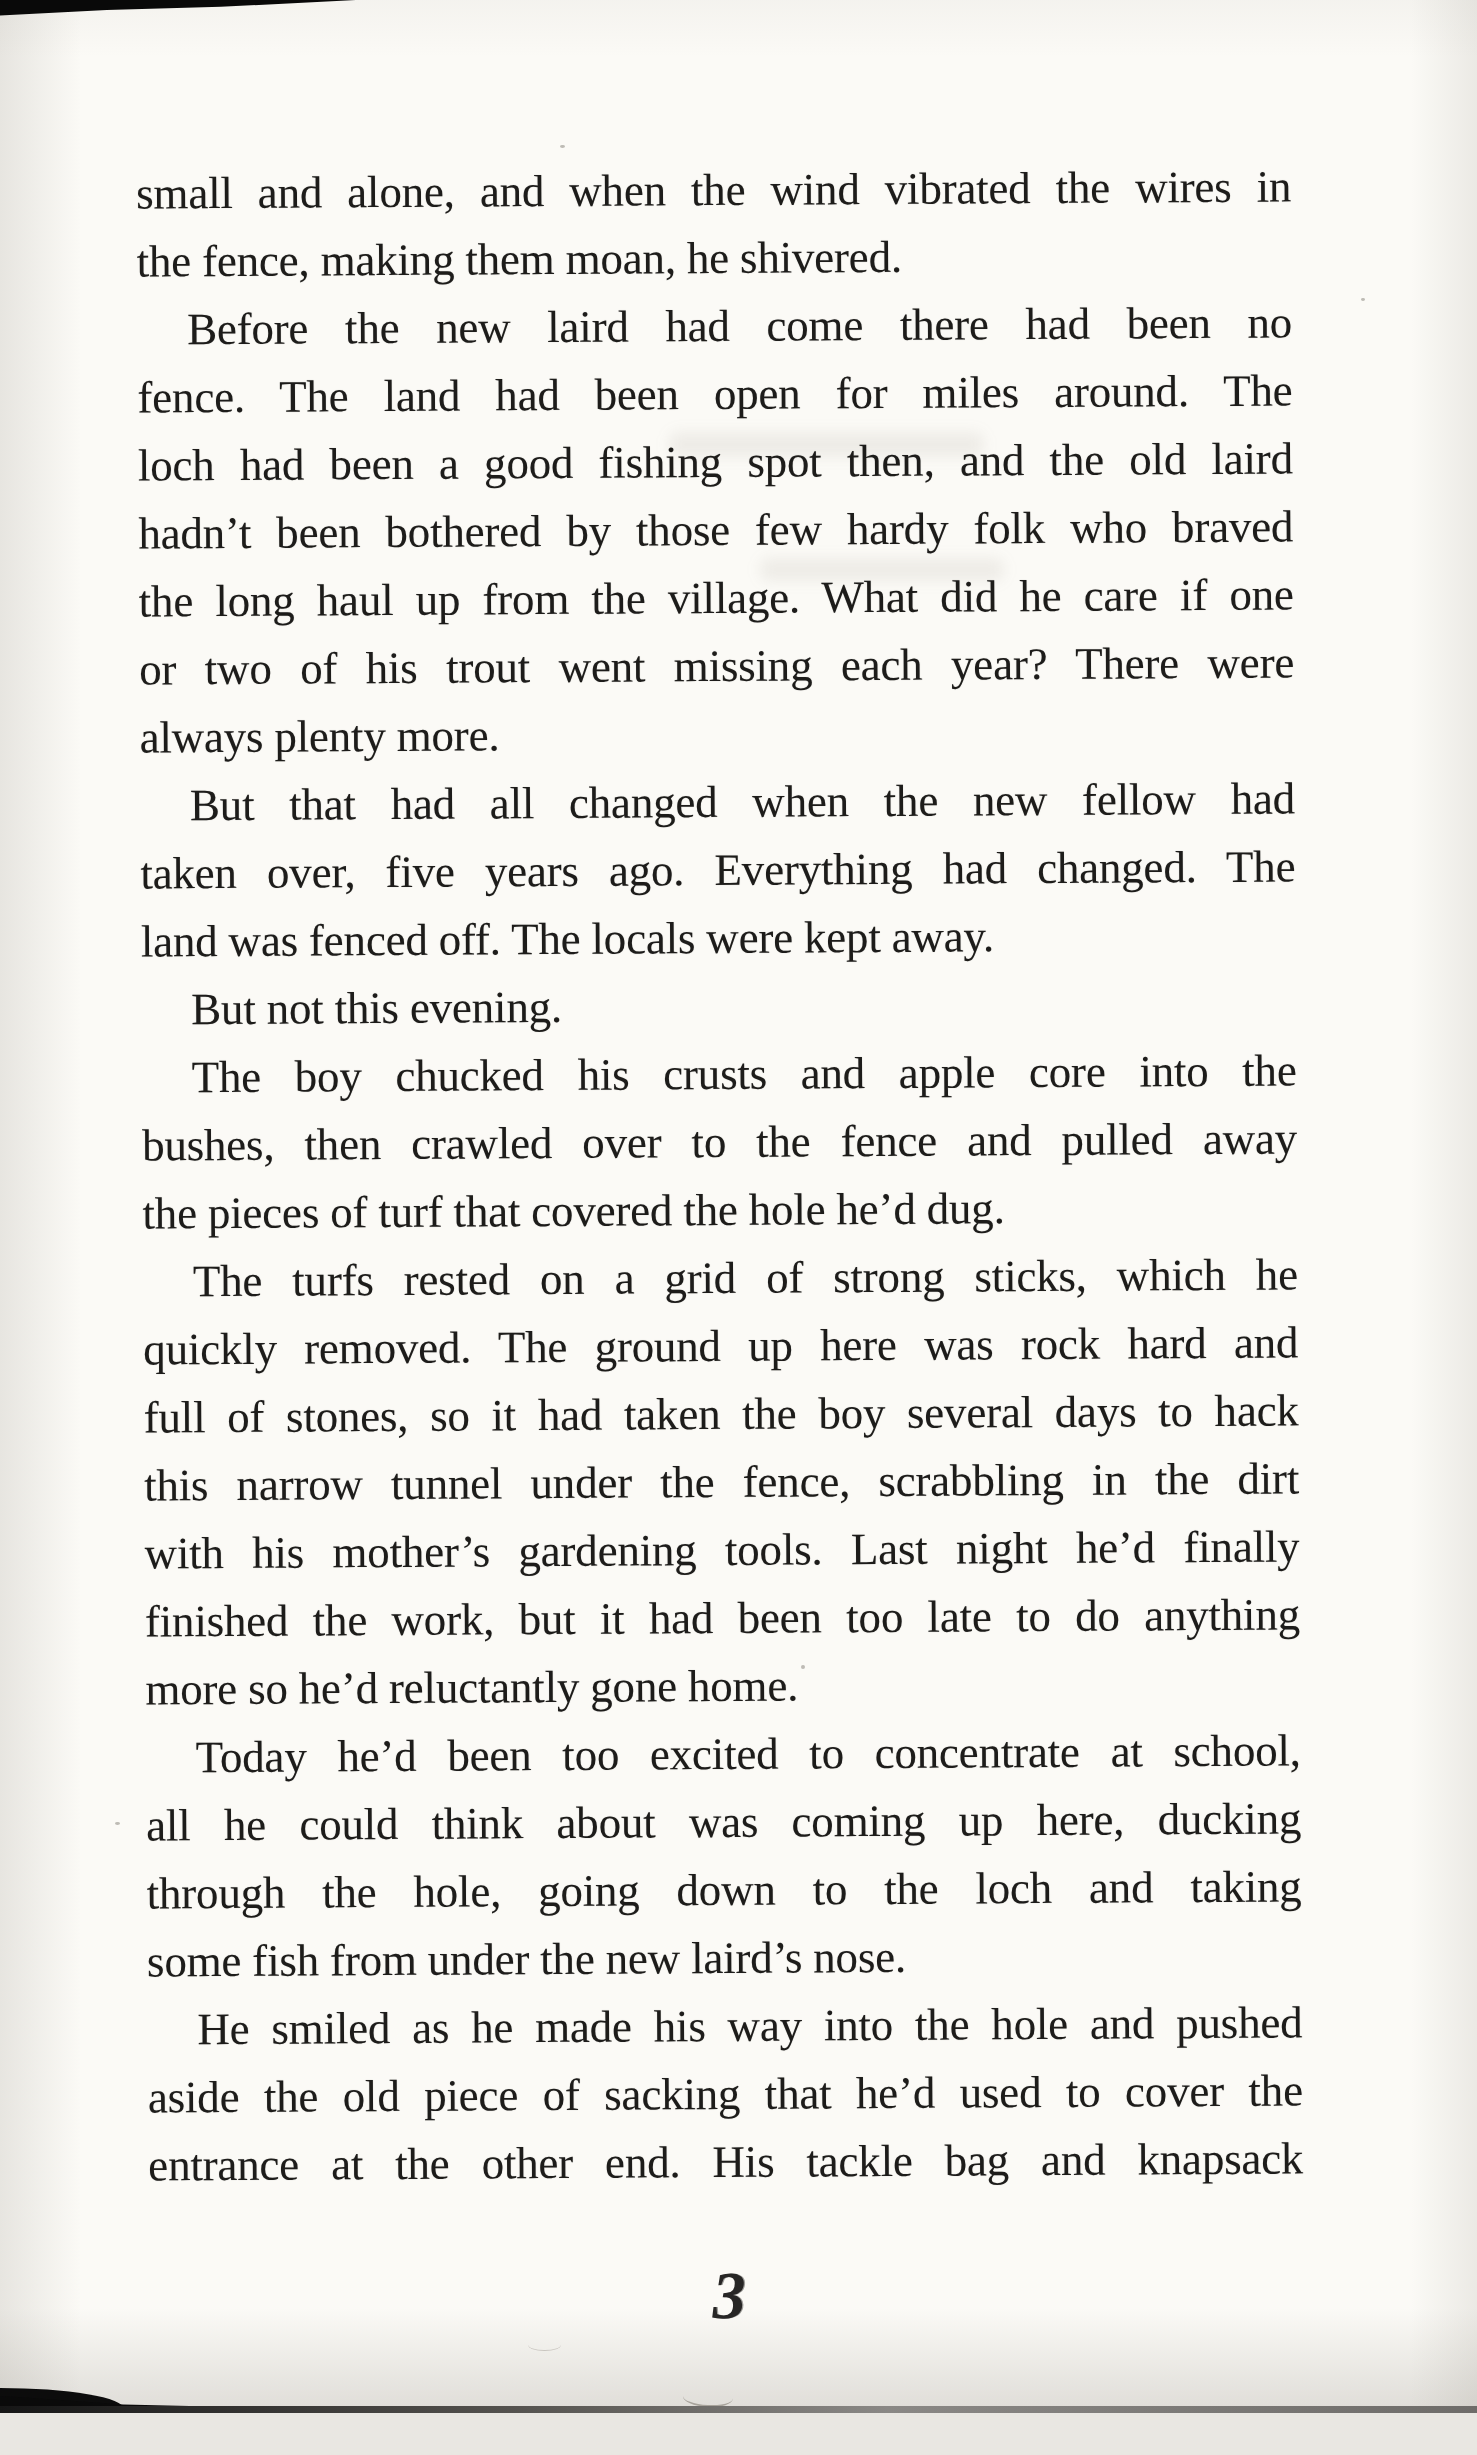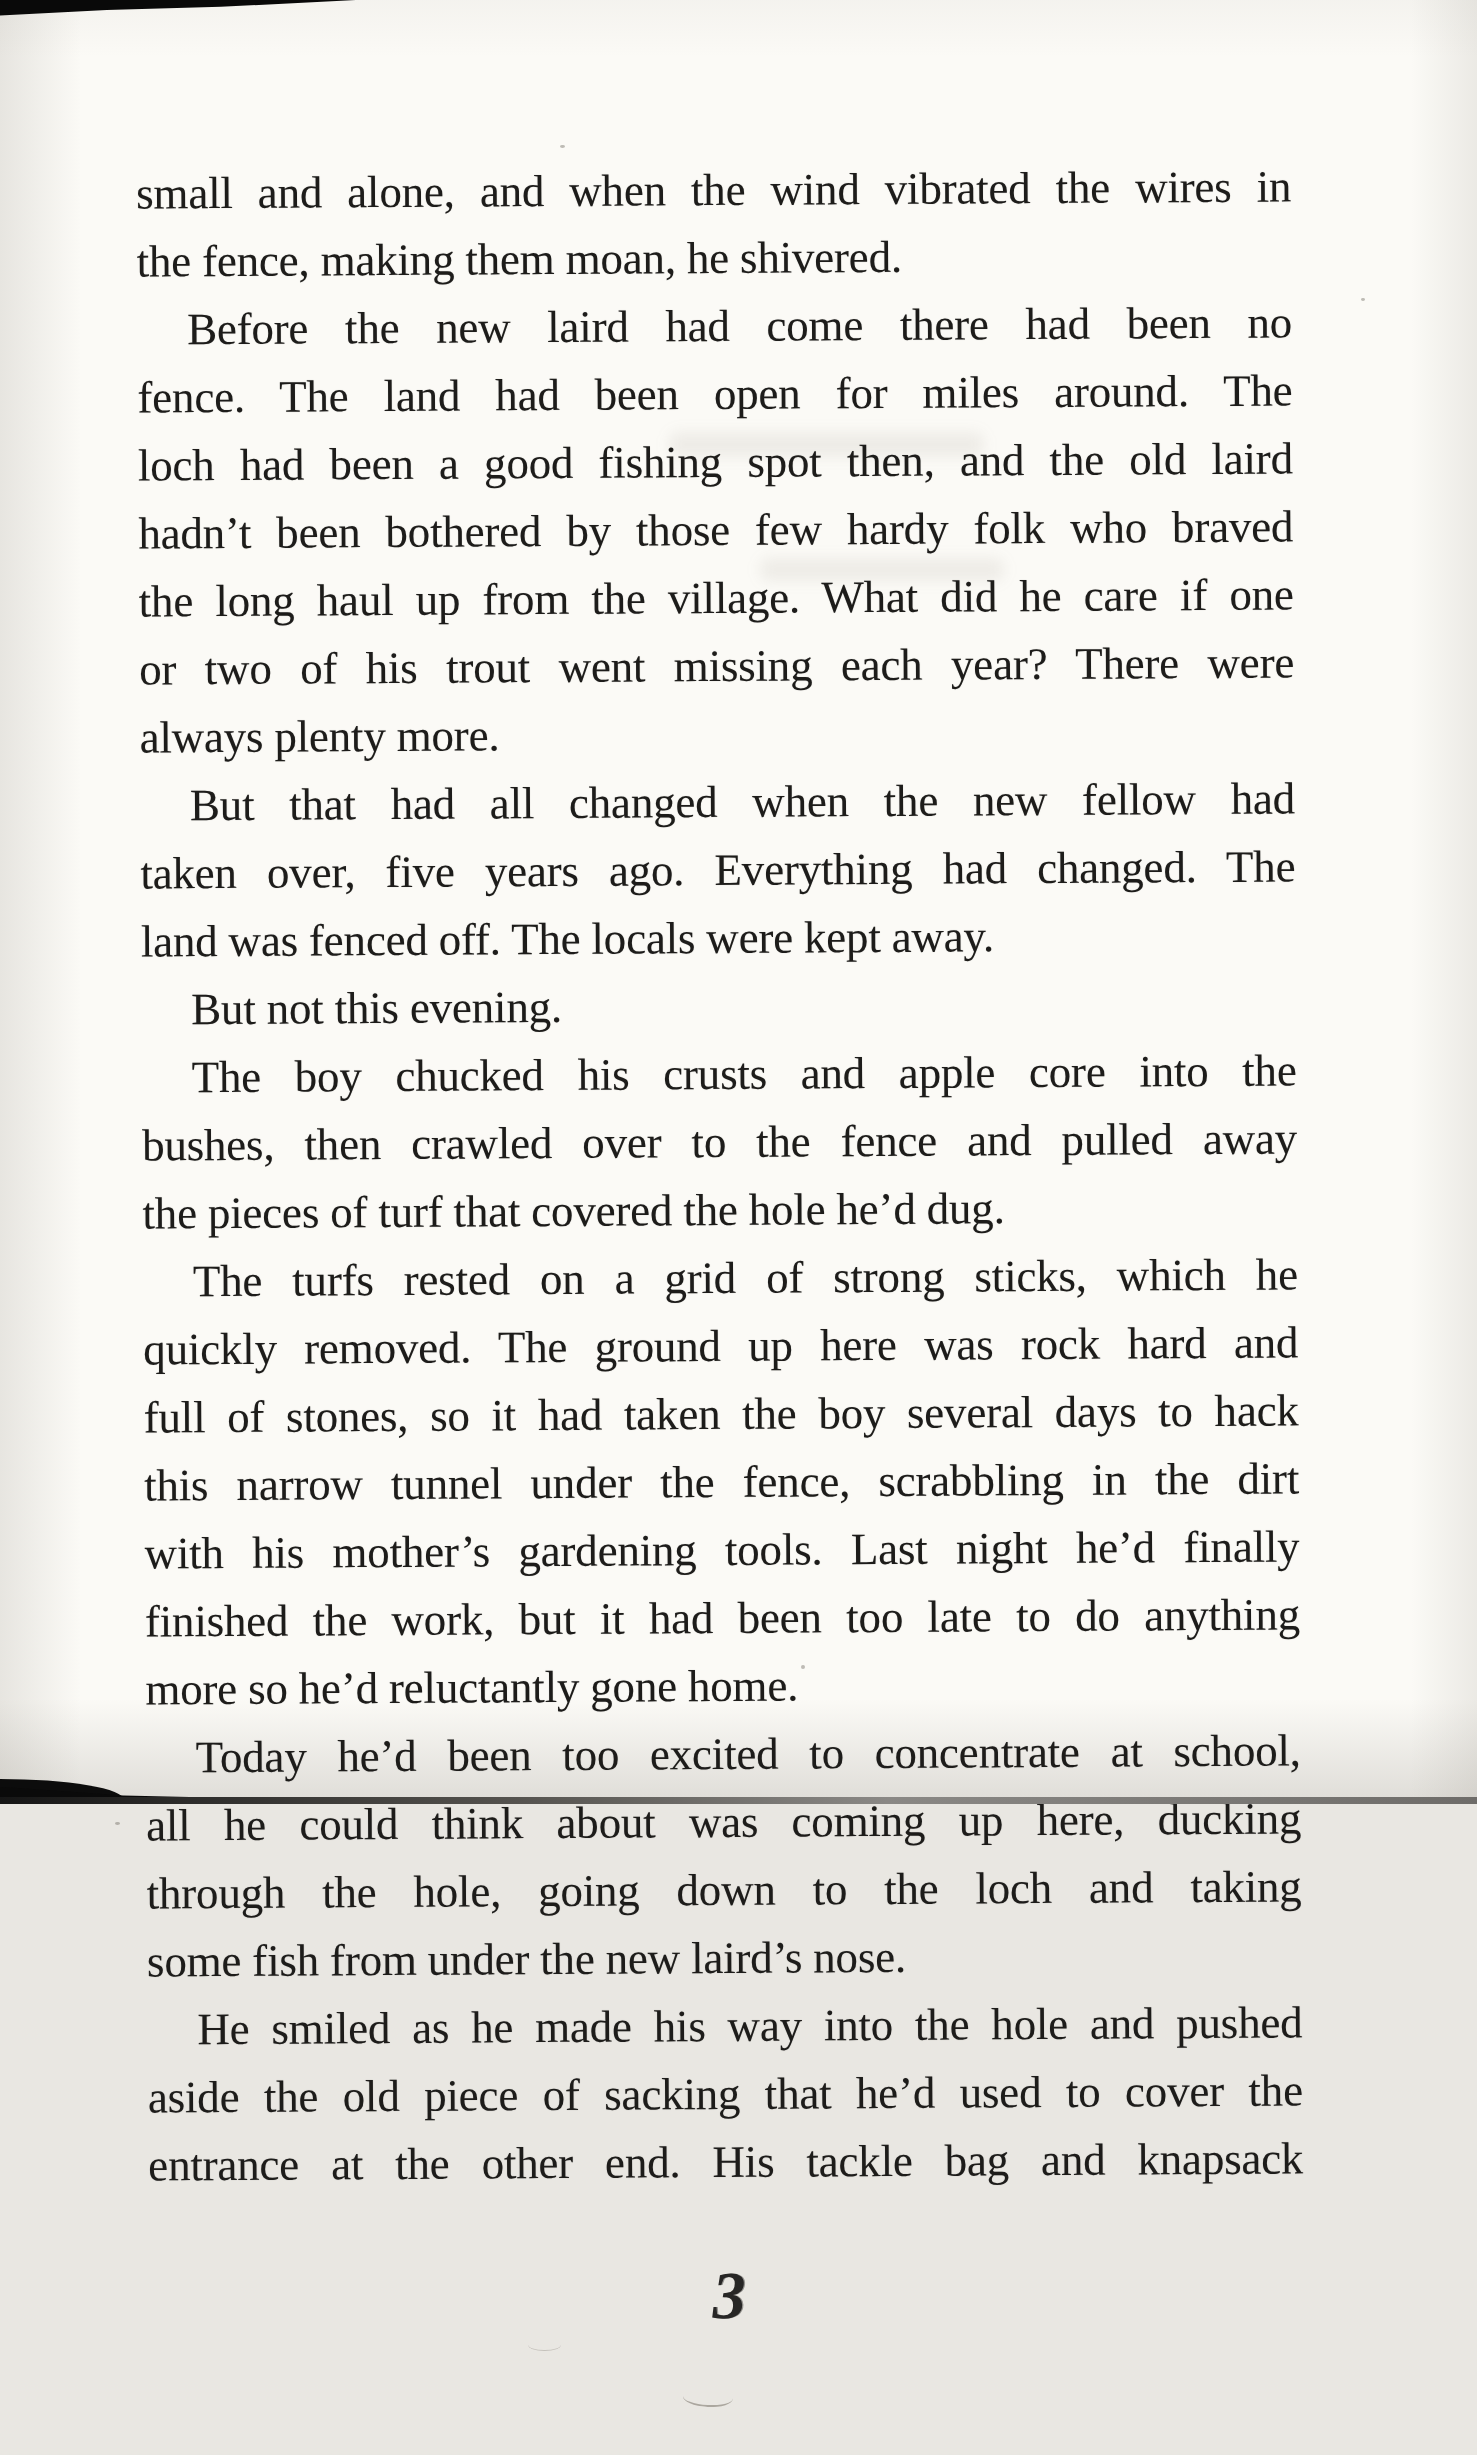--- a/index.html
+++ b/index.html
@@ -3,21 +3,21 @@
 <meta charset="utf-8">
 <style>
   html, body {
     margin: 0; padding: 0;
     width: 1478px; height: 2456px;
     overflow: hidden;
     background: #e9e7e2;
   }
   .page {
     position: relative;
-    width: 1478px; height: 1804px;
+    width: 1478px; height: 2413px;
     background-color: #fbfaf6;
     background-image:
       linear-gradient(90deg, rgba(150,145,136,0.20) 0px, rgba(251,250,246,0) 81px),
       linear-gradient(270deg, rgba(150,145,136,0.16) 0px, rgba(251,250,246,0) 67px),
       linear-gradient(0deg, rgba(120,114,105,0.22) 0px, rgba(251,250,246,0) 105px),
       linear-gradient(180deg, rgba(150,145,136,0.07) 0px, rgba(251,250,246,0) 57px);
     font-family: "Liberation Serif", serif;
     color: #1f1e1c;
   }
   

